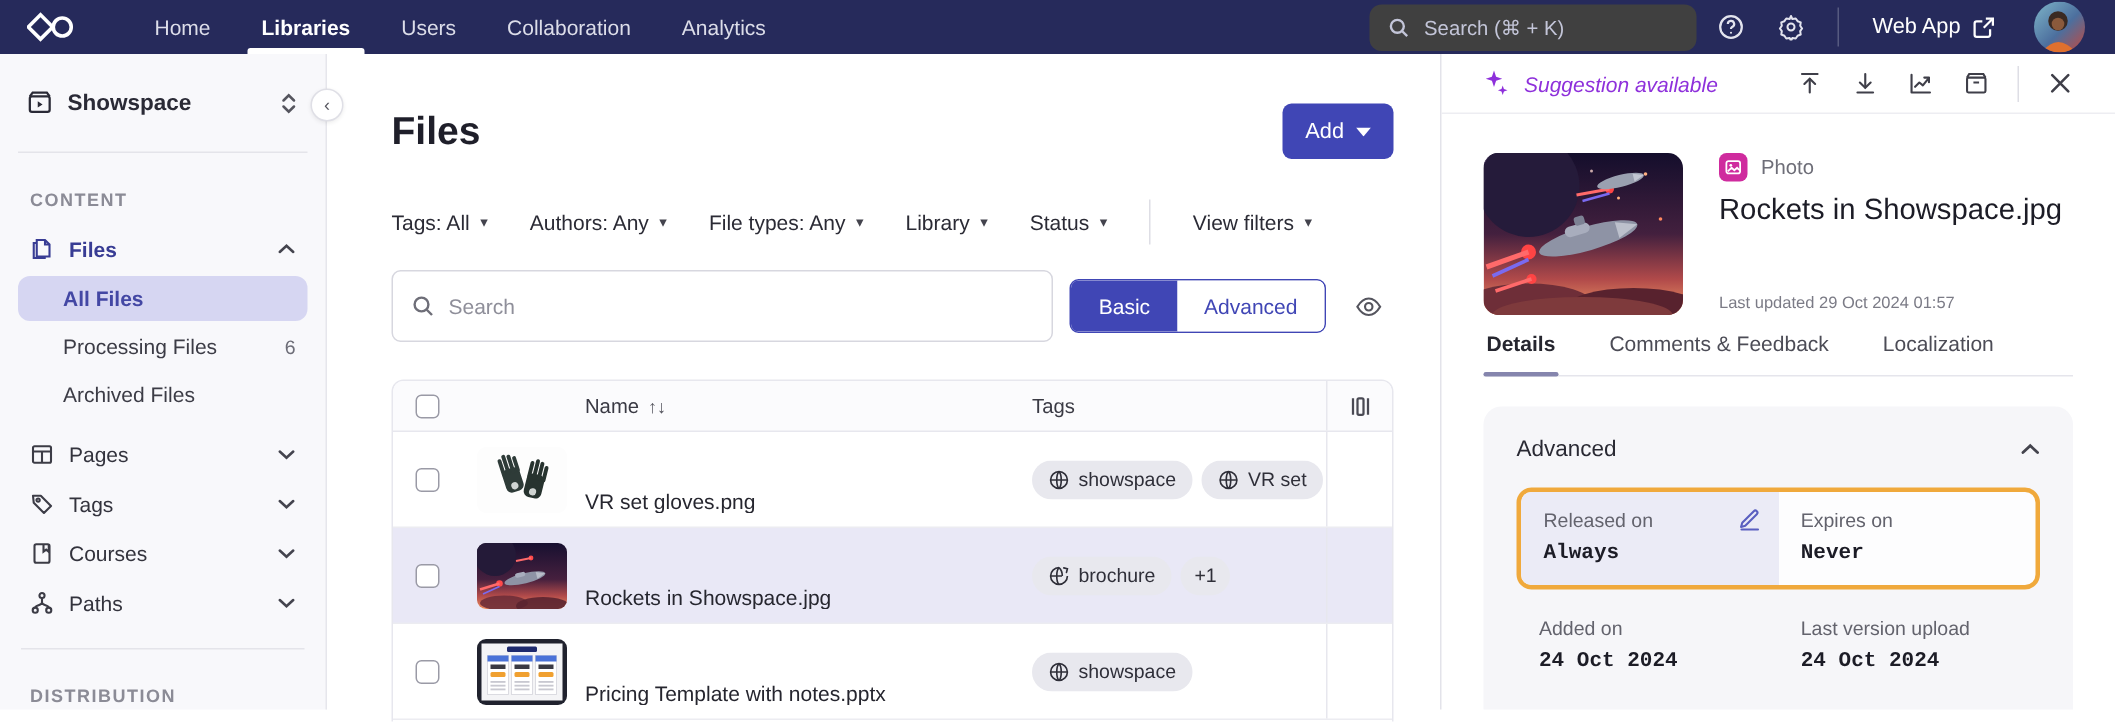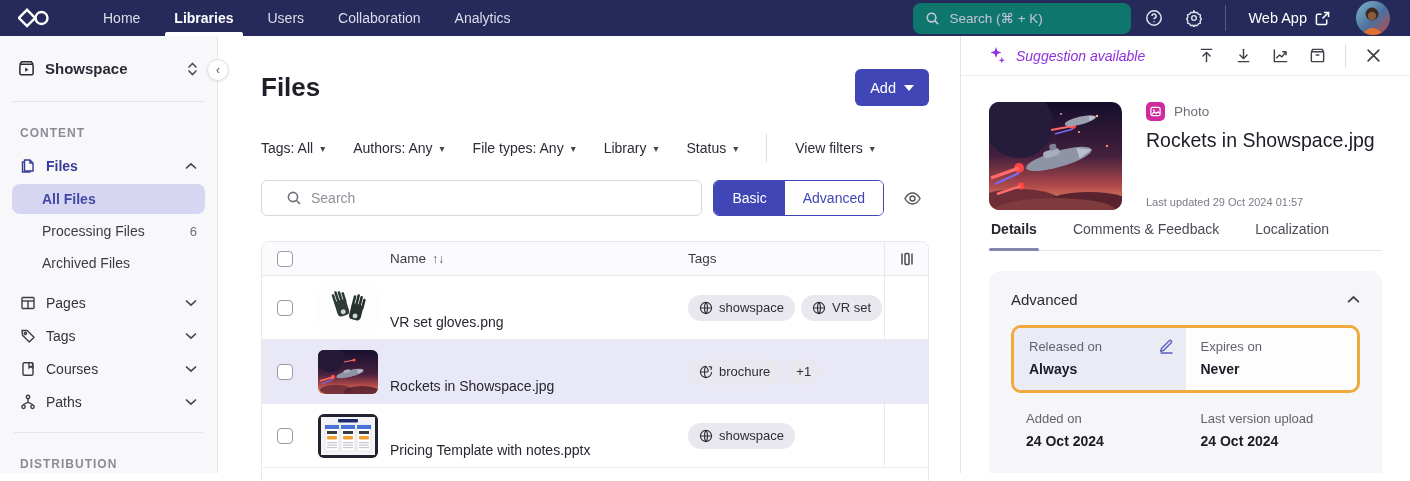--- a/index.html
+++ b/index.html
@@ -7,21 +7,21 @@
     font-family:"Liberation Sans", sans-serif; color:#21212b; }
 
   
   .navbar { height:36px; background:#262a5b; display:flex; align-items:stretch; padding:0 20px 0 18px; }
   .nav-logo { display:flex; align-items:center; margin-right:34px; }
   .nav-items { display:flex; align-items:stretch; }
   .nav-item { display:flex; align-items:center; padding:0 17px; color:#dcdde9; font-size:14px; cursor:pointer; position:relative; }
   .nav-item.active { color:#fff; font-weight:bold; }
   .nav-item.active::after { content:""; position:absolute; left:8px; right:8px; bottom:0; height:4px; background:#fff; border-radius:2px 2px 0 0; }
   .nav-right { margin-left:auto; display:flex; align-items:center; gap:6px; }
-  .nav-search { width:218px; height:31px; background:#0f766e; border-radius:8px; display:flex; align-items:center; gap:9px; padding:0 12px; color:#c3c5d8; font-size:13.5px; cursor:text; }
+  .nav-search { width:218px; height:31px; background:#404040; border-radius:8px; display:flex; align-items:center; gap:9px; padding:0 12px; color:#c3c5d8; font-size:13.5px; cursor:text; }
   .nav-iconbtn { width:34px; height:34px; display:flex; align-items:center; justify-content:center; color:#e3e4ee; cursor:pointer; }
   .nav-divider { width:1px; height:26px; background:#565a80; margin:0 8px; }
   .nav-webapp { display:flex; align-items:center; gap:8px; color:#fff; font-size:14.5px; padding:0 8px; cursor:pointer; }
   .avatar { width:34px; height:34px; border-radius:50%; overflow:hidden; margin-left:12px; cursor:pointer; flex:none; }
 
   
   .app { display:flex; height:437px; position:relative; }
 
   
   .sidebar { width:218px; background:#f8f8fb; border-right:1px solid #e6e6ec; padding:0 12px; flex:none; }
@@ -41,21 +41,21 @@
   
   .main { flex:1; padding:0 31px 0 43px; min-width:0; }
   .main-header { display:flex; align-items:center; margin-top:33px; }
   .page-title { font-size:26px; font-weight:bold; color:#1f1f2a; }
   .add-btn { margin-left:auto; background:#4046b5; color:#fff; border:none; border-radius:6px; height:37px; padding:0 15px; font-size:14.5px; font-family:inherit; display:flex; align-items:center; gap:8px; cursor:pointer; }
   .filters-row { display:flex; align-items:center; gap:28px; margin-top:27px; font-size:14px; color:#2b2b35; }
   .filter { display:flex; align-items:center; gap:7px; cursor:pointer; }
   .caret { font-size:10px; color:#44444e; }
   .filters-vdiv { width:1px; height:30px; background:#dedee5; }
   .search-row { display:flex; align-items:center; margin-top:17px; gap:11px; }
-  .search-box { flex:1; height:36px; border:1px solid #d7d7df; border-radius:6px; display:flex; align-items:center; gap:9px; padding:0 24px; background:#fff; }
+  .search-box { flex:1; height:48px; border:1px solid #d7d7df; border-radius:6px; display:flex; align-items:center; gap:9px; padding:0 12px; background:#fff; }
   .search-box input { border:none; outline:none; font-size:14px; font-family:inherit; width:100%; color:#33333d; }
   .search-box input::placeholder { color:#8f8f9a; }
   .seg { display:flex; border:1px solid #4046b5; border-radius:6px; overflow:hidden; height:36px; flex:none; }
   .seg-btn { padding:0 18px; display:flex; align-items:center; font-size:14px; cursor:pointer; background:#fff; color:#4046b5; }
   .seg-btn.active { background:#4046b5; color:#fff; }
   .eye-btn { width:34px; height:34px; display:flex; align-items:center; justify-content:center; color:#55555e; cursor:pointer; flex:none; }
 
   
   .table { margin-top:25px; border:1px solid #e7e7ee; border-radius:8px 8px 0 0; overflow:hidden; }
   .trow { display:grid; grid-template-columns:46px 1fr 196px 44px; align-items:center; }
@@ -93,21 +93,21 @@
   .tab { padding:0 2px 13px; font-size:14px; color:#4c4c56; cursor:pointer; position:relative; }
   .tab.active { color:#26262f; font-weight:bold; }
   .tab.active::after { content:""; position:absolute; left:0; right:0; bottom:-1px; height:3px; background:#8585ad; border-radius:2px; }
   .overview-card { margin-top:20px; background:#f6f6f9; border-radius:12px 12px 0 0; padding:20px 22px 24px; }
   .overview-head { display:flex; align-items:center; font-size:15px; color:#2a2a34; }
   .overview-head .chev { margin-left:auto; color:#44444e; }
   .hl-box { margin-top:17px; border:3px solid #f0a93c; border-radius:10px; display:grid; grid-template-columns:1fr 1fr; overflow:hidden; background:#fdfdfe; }
   .hl-cell { padding:11px 15px 13px; position:relative; }
   .hl-cell.editable { background:#ebebf6; }
   .field-label { font-size:13px; color:#63636d; }
-  .field-value { font-size:14px; font-weight:bold; color:#1c1c26; margin-top:7px; }
+  .field-value { font-size:14px; font-weight:bold; color:#1c1c26; margin-top:7px;font-family:Liberation Mono, monospace; }
   .pencil { position:absolute; top:10px; right:12px; color:#5a5fc0; cursor:pointer; }
   .plain-grid { display:grid; grid-template-columns:1fr 1fr; margin-top:4px; }
   .plain-cell { padding:14px 15px 0; }
   svg { display:block; }
 </style>
 </head>
 <body>
 
 <div class="navbar">
   <div class="nav-logo">

